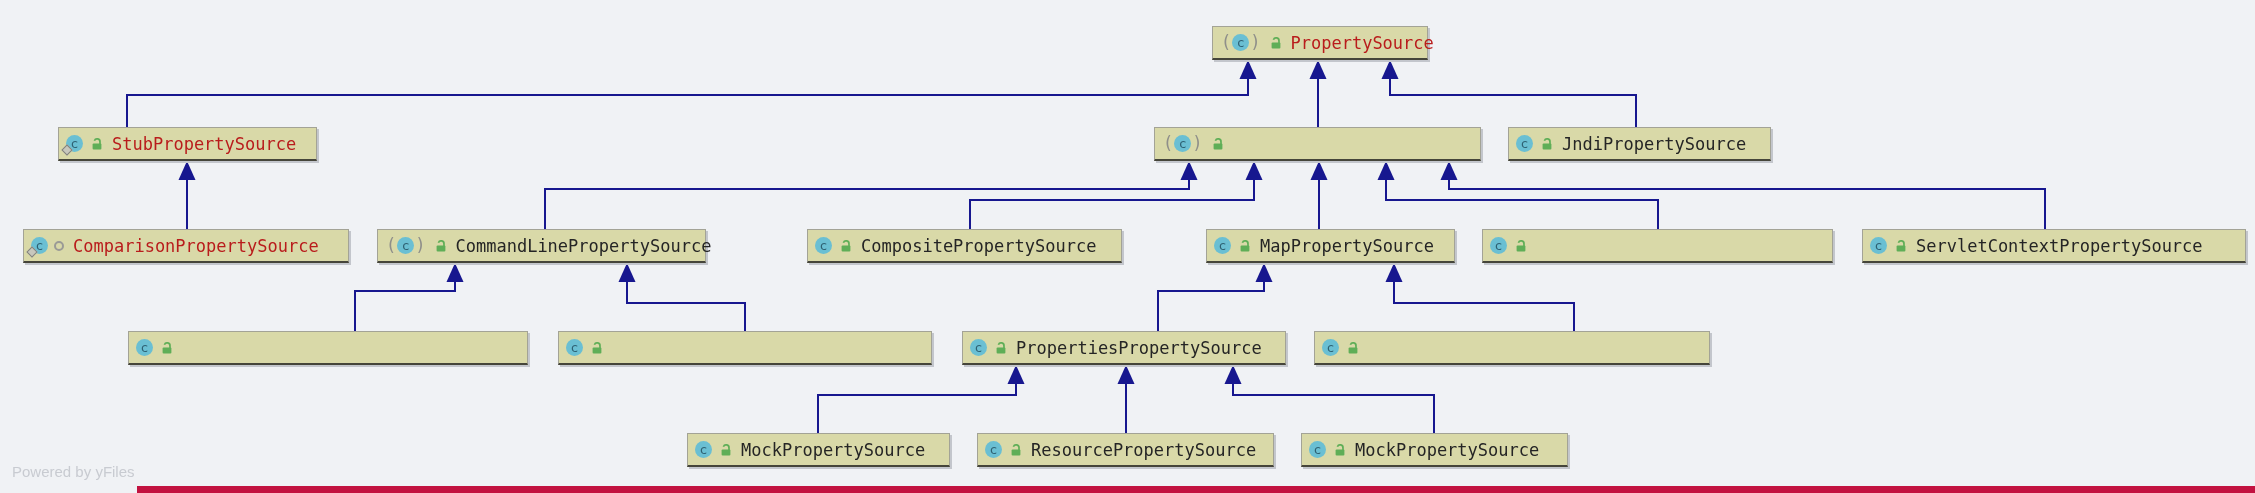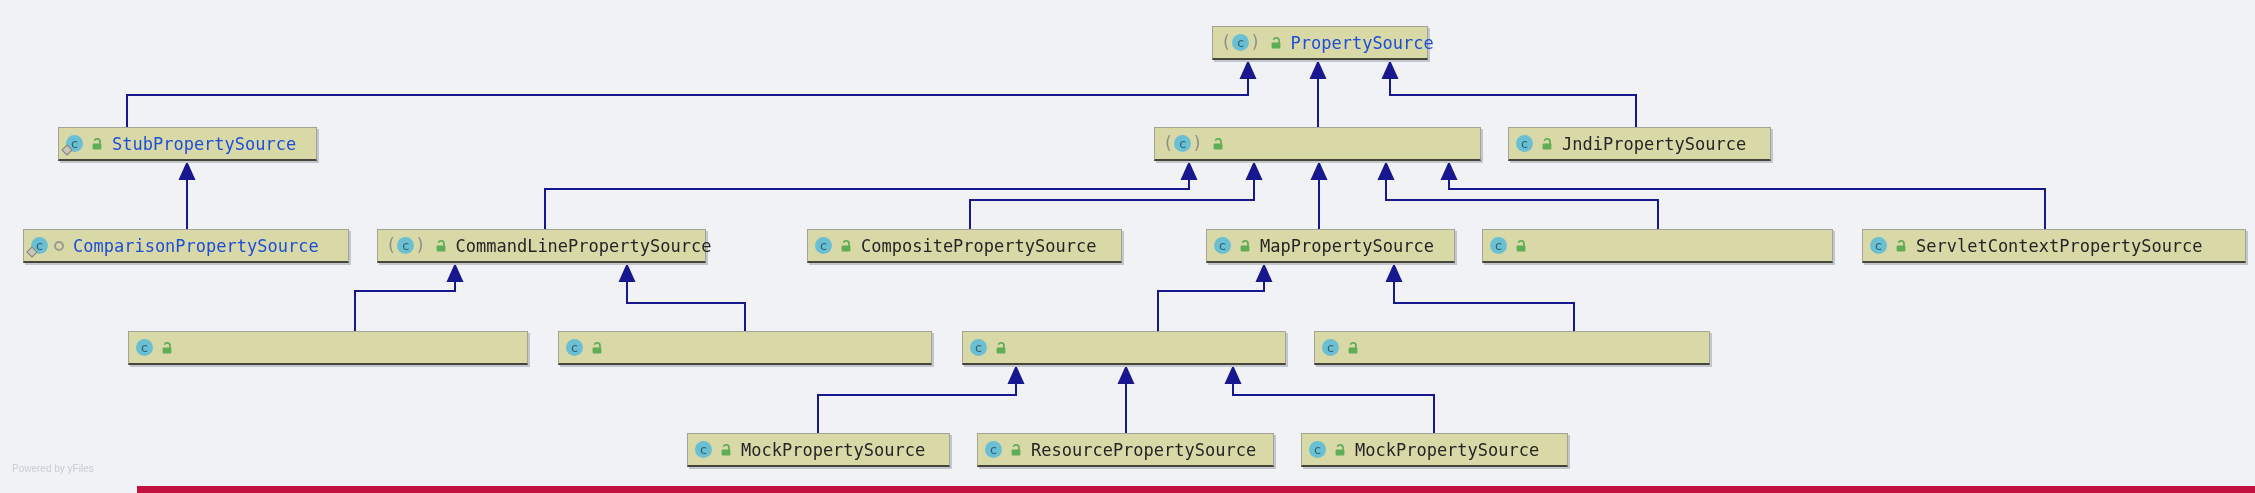--- a/index.html
+++ b/index.html
@@ -25,25 +25,25 @@
     color:#2e6173;font-size:13px;line-height:17px;text-align:center;
     position:relative;flex:0 0 auto;
   }
   .diamond{
     position:absolute;left:-3px;bottom:-2px;width:6px;height:6px;
     background:#c7c7bd;border:1px solid #82827c;transform:rotate(45deg);
   }
   .vis{margin-left:6px;display:flex;align-items:center;flex:0 0 auto;}
   .dot{width:6px;height:6px;border:2px solid #9a9a96;border-radius:50%;background:transparent;}
   .label{margin-left:9px;font-size:17px;white-space:nowrap;}
-  .label.blue{color:#1d4ed8;}
+  .label.blue{color:#b91c1c;}
   .label.dark{color:#252525;}
   #watermark{
     position:absolute;left:12px;top:463px;z-index:2;
-    color:#c8cbd1;font-size:10px;
+    color:#c8cbd1;font-size:15px;
     font-family:"Liberation Sans","DejaVu Sans",sans-serif;
   }
   #hscrollbar{
     position:absolute;left:137px;right:0;bottom:0;height:7px;z-index:3;
     background:#c21240;
   }
 </style>
 </head>
 <body>
 
@@ -261,20 +261,21 @@
       <div class="node" style="left: 962px; top: 331px; width: 324px;">
         <span class="cwrap">
           <span class="ccircle">c</span>
         </span>
         <span class="vis">
           <svg width="14" height="14" viewBox="0 0 14 14">
             <path d="M11 7 V5 A2.9 2.9 0 0 0 5.4 3.7" fill="none" stroke="#5fae57" stroke-width="1.7"></path>
             <rect x="3.6" y="6.4" width="8.8" height="6.2" rx="1" fill="#5fae57"></rect>
           </svg>
         </span>
+        <span class="label dark">PropertiesPropertySource</span>
       </div>
       <div class="node" style="left: 1314px; top: 331px; width: 396px;">
         <span class="cwrap">
           <span class="ccircle">c</span>
         </span>
         <span class="vis">
           <svg width="14" height="14" viewBox="0 0 14 14">
             <path d="M11 7 V5 A2.9 2.9 0 0 0 5.4 3.7" fill="none" stroke="#5fae57" stroke-width="1.7"></path>
             <rect x="3.6" y="6.4" width="8.8" height="6.2" rx="1" fill="#5fae57"></rect>
           </svg>

